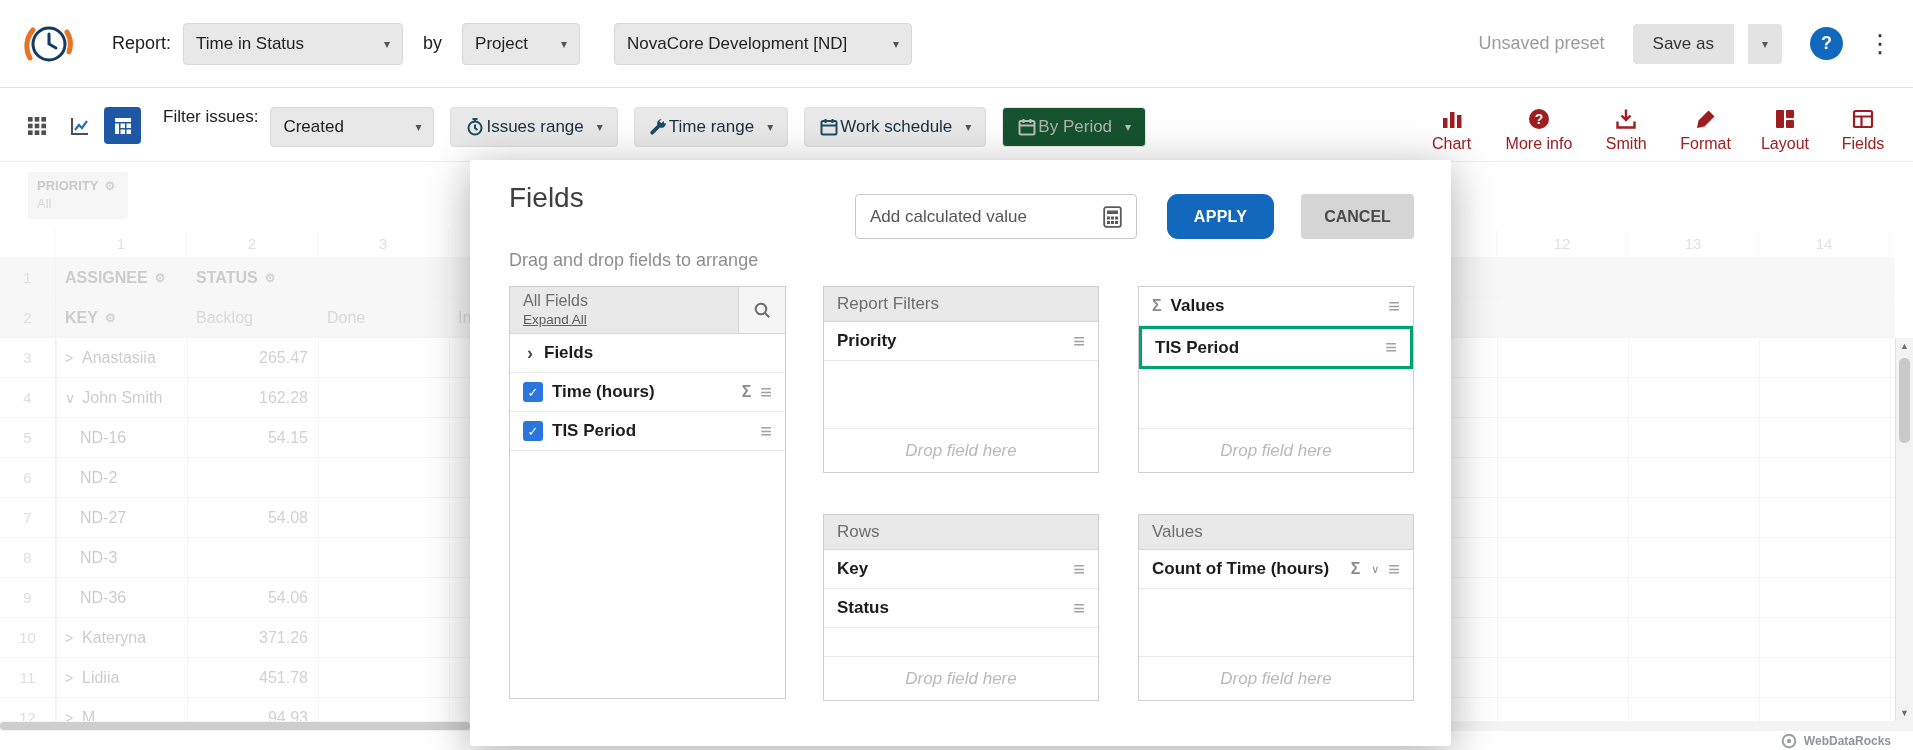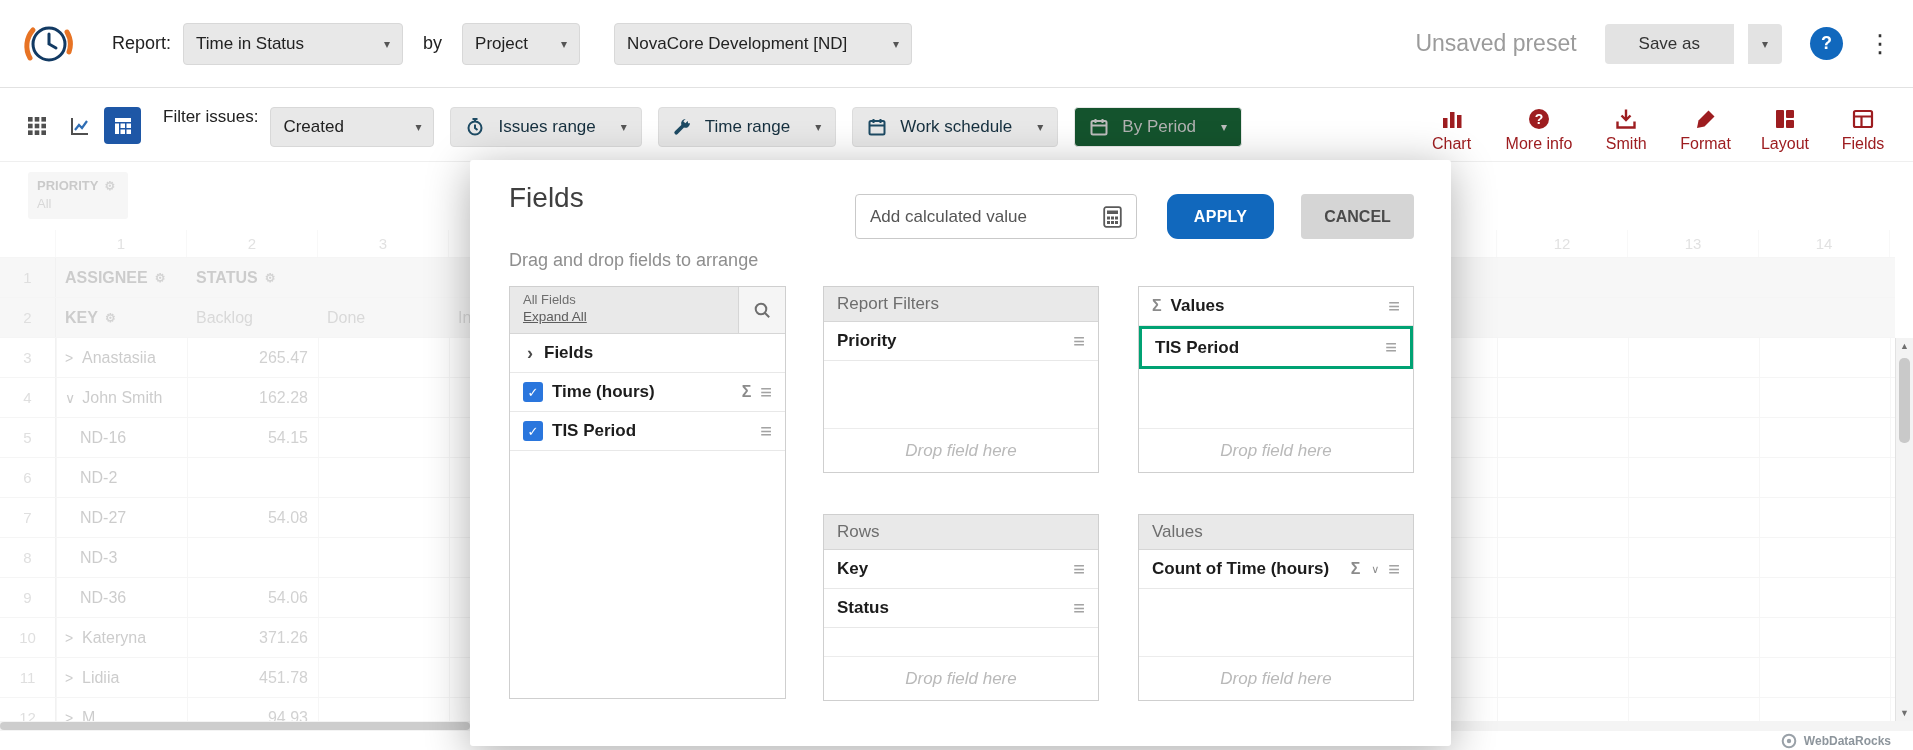--- a/index.html
+++ b/index.html
@@ -14,38 +14,38 @@
   .lbl{font-size:18px;color:#222;white-space:nowrap}
   .by{margin:0 8px}
   .sel{display:flex;align-items:center;background:#e8e8e8;border:1px solid #d8d8d8;border-radius:4px;
        height:42px;padding:0 12px;font-size:17px;color:#222;cursor:pointer;white-space:nowrap}
   .sel .txt{flex:1;overflow:hidden;text-overflow:ellipsis}
   .caret{font-size:12px;color:#555;margin-left:12px}
   .w-report{width:220px}
   .w-group{width:118px}
   .w-project{width:298px;margin-left:22px}
   .spacer{flex:1}
-  .preset{font-size:23px;color:#9b9b9b;margin-right:16px;white-space:nowrap}
-  .saveas{background:#e3e3e3;border-radius:4px 0 0 4px;height:40px;padding:0 34px;display:flex;
+  .preset{font-size:18px;color:#9b9b9b;margin-right:16px;white-space:nowrap}
+  .saveas{background:#e3e3e3;border-radius:4px 0 0 4px;height:40px;padding:0 20px;display:flex;
           align-items:center;font-size:17px;color:#333;cursor:pointer}
   .savecaret{background:#e3e3e3;border-radius:0 4px 4px 0;height:40px;width:34px;display:flex;
              align-items:center;justify-content:center;margin-left:2px;cursor:pointer}
   .help{width:33px;height:33px;border-radius:50%;background:#1168bd;color:#fff;display:flex;
         align-items:center;justify-content:center;font-size:18px;font-weight:bold;margin-left:16px;cursor:pointer}
   .kebab{font-size:25px;color:#333;margin-left:12px;width:26px;text-align:center;cursor:pointer}
 
   
   .tbar{position:absolute;top:89px;left:0;width:100%;height:73px;background:#fff;
         border-bottom:1px solid #efefef;display:flex;align-items:flex-start;padding:18px 18px}
   .tib{width:37px;height:37px;display:flex;align-items:center;justify-content:center;border-radius:4px;
        cursor:pointer;margin-right:6px}
   .tib.active{background:#1e57a6}
   .filterlbl{font-size:17px;color:#222;margin:0 12px 0 16px;white-space:nowrap}
   .w-created{width:164px;height:40px}
-  .tool{display:flex;align-items:center;gap:13px;background:#e8e8e8;border:1px solid #dcdcdc;border-radius:4px;
+  .tool{display:flex;align-items:center;gap:1px;background:#e8e8e8;border:1px solid #dcdcdc;border-radius:4px;
         height:40px;padding:0 14px;font-size:17px;color:#16303f;margin-left:16px;cursor:pointer;white-space:nowrap}
   .tool.disabled{background:#14532d;color:#b2b2b2;border-color:#e8e8e8;cursor:default}
   .ractions{margin-left:auto;display:flex;gap:30px;margin-right:8px}
   .ract{display:flex;flex-direction:column;align-items:center;gap:4px;color:#9d1d20;font-size:16px;
         cursor:pointer;min-width:48px;white-space:nowrap}
 
   
   .content{position:absolute;top:162px;left:0;width:100%;height:588px;background:#fff}
   .pfbox{position:absolute;left:28px;top:10px;width:100px;height:47px;background:#ebebeb;border-radius:3px;
          padding:6px 9px;cursor:pointer}
@@ -103,21 +103,21 @@
          background:#fff;cursor:grab}
   .pilabel{font-weight:bold;font-size:17px;color:#1c1c1c;flex:1;white-space:nowrap}
   .handle{color:#a3a3a3;font-size:20px}
   .sigma{color:#8b8b8b;font-size:16px;font-weight:bold}
   .aggsm{color:#8b8b8b;font-size:11px;margin-left:2px}
   .pdrop{position:absolute;bottom:0;left:0;width:100%;height:44px;border-top:1px solid #ececec;display:flex;
          align-items:center;justify-content:center;font-style:italic;color:#b9b9b9;font-size:17px}
   .hlitem{border:3px solid #00a273;height:43px}
   .afhead{height:47px;background:#e9e9e9;border-bottom:1px solid #d6d6d6;display:flex}
   .aftitles{flex:1;padding:5px 0 0 13px}
-  .aft{font-size:13px;color:#6e6e6e}
+  .aft{font-size:16px;color:#6e6e6e}
   .afx{font-size:13.5px;color:#5d5d5d;text-decoration:underline;cursor:pointer;display:inline-block;margin-top:1px}
   .afsearch{width:47px;border-left:1px solid #d6d6d6;background:#f5f5f5;display:flex;align-items:center;
             justify-content:center;cursor:pointer}
   .treerow{height:39px;border-bottom:1px solid #e8e8e8;display:flex;align-items:center;padding-left:17px;gap:11px;cursor:pointer}
   .tchev{color:#4a4a4a;font-size:18px;font-weight:bold}
   .tlabel{font-weight:bold;font-size:17px;color:#1c1c1c}
   .cb{width:20px;height:20px;border-radius:3px;background:#2a76dd;color:#fff;font-size:13px;display:flex;
       align-items:center;justify-content:center;cursor:pointer;flex:0 0 auto}
 </style>
 </head>

